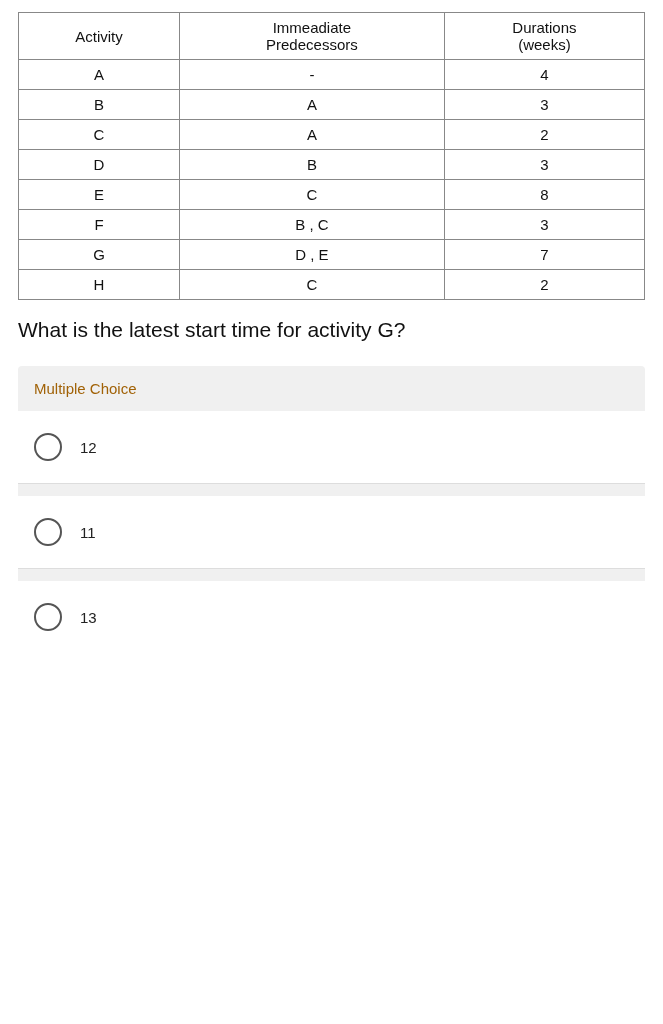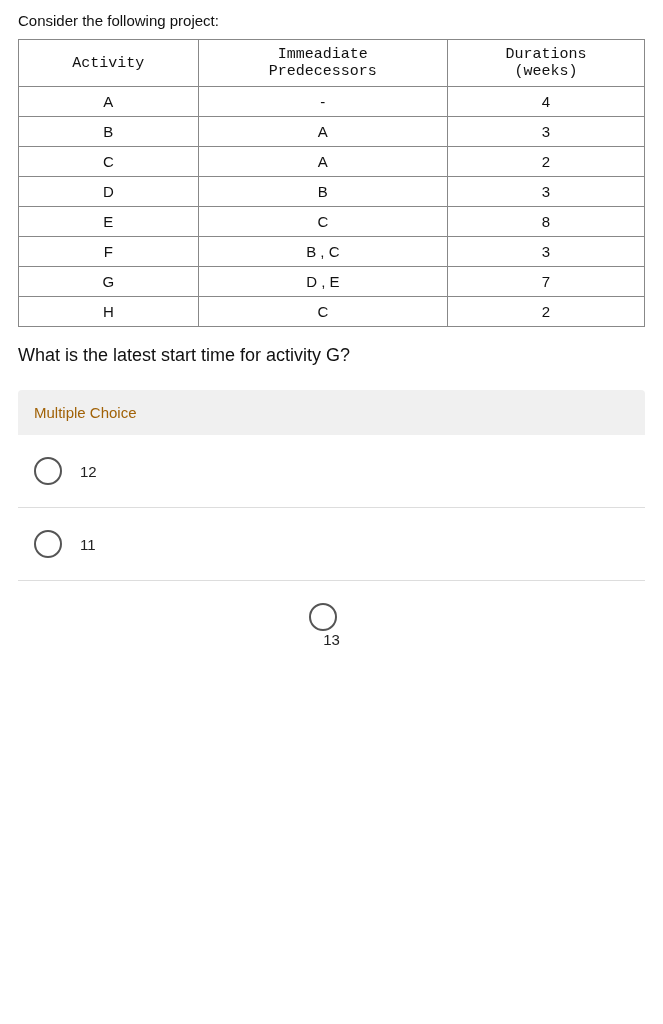--- a/index.html
+++ b/index.html
@@ -36,25 +36,24 @@
     .project-table td {
       border: 1px solid #888;
       text-align: center;
       padding: 6px 10px;
       font-size: 15px;
     }
 
     .project-table th {
       font-weight: normal;
       background: #fff;
-      font-family: Liberation Mono, monospace;
     }
 
     .question-text {
-      font-size: 18px;
+      font-size: 21px;
       margin-bottom: 24px;
     }
 
     .multiple-choice-section {
       background: #f0f0f0;
       border-radius: 4px;
       padding: 14px 16px 0 16px;
       width: 100%;
     }
 
@@ -69,25 +68,25 @@
       background: #fff;
       border: none;
       border-bottom: 1px solid #ddd;
       display: flex;
       align-items: center;
       padding: 22px 16px;
       margin-bottom: 0;
       cursor: pointer;
       width: calc(100% + 32px);
       margin-left: -16px;
+      margin-top: 12px;
     }
 
     .choice-item:last-child {
       border-bottom: none;
-      flex-direction: column;
     }
 
     .radio-circle {
       width: 28px;
       height: 28px;
       border-radius: 50%;
       border: 2px solid #555;
       background: transparent;
       margin-right: 18px;
       flex-shrink: 0;
@@ -99,21 +98,20 @@
     .choice-value {
       font-size: 15px;
       color: #222;
     }
   </style>
 </head>
 <body>
 
 <div class="page-container">
 
-  <p class="intro-text">Consider the following project:</p>
 
   <table class="project-table">
     <thead>
       <tr>
         <th>Activity</th>
         <th>Immeadiate<br>Predecessors</th>
         <th>Durations<br>(weeks)</th>
       </tr>
     </thead>
     <tbody id="table-body">

